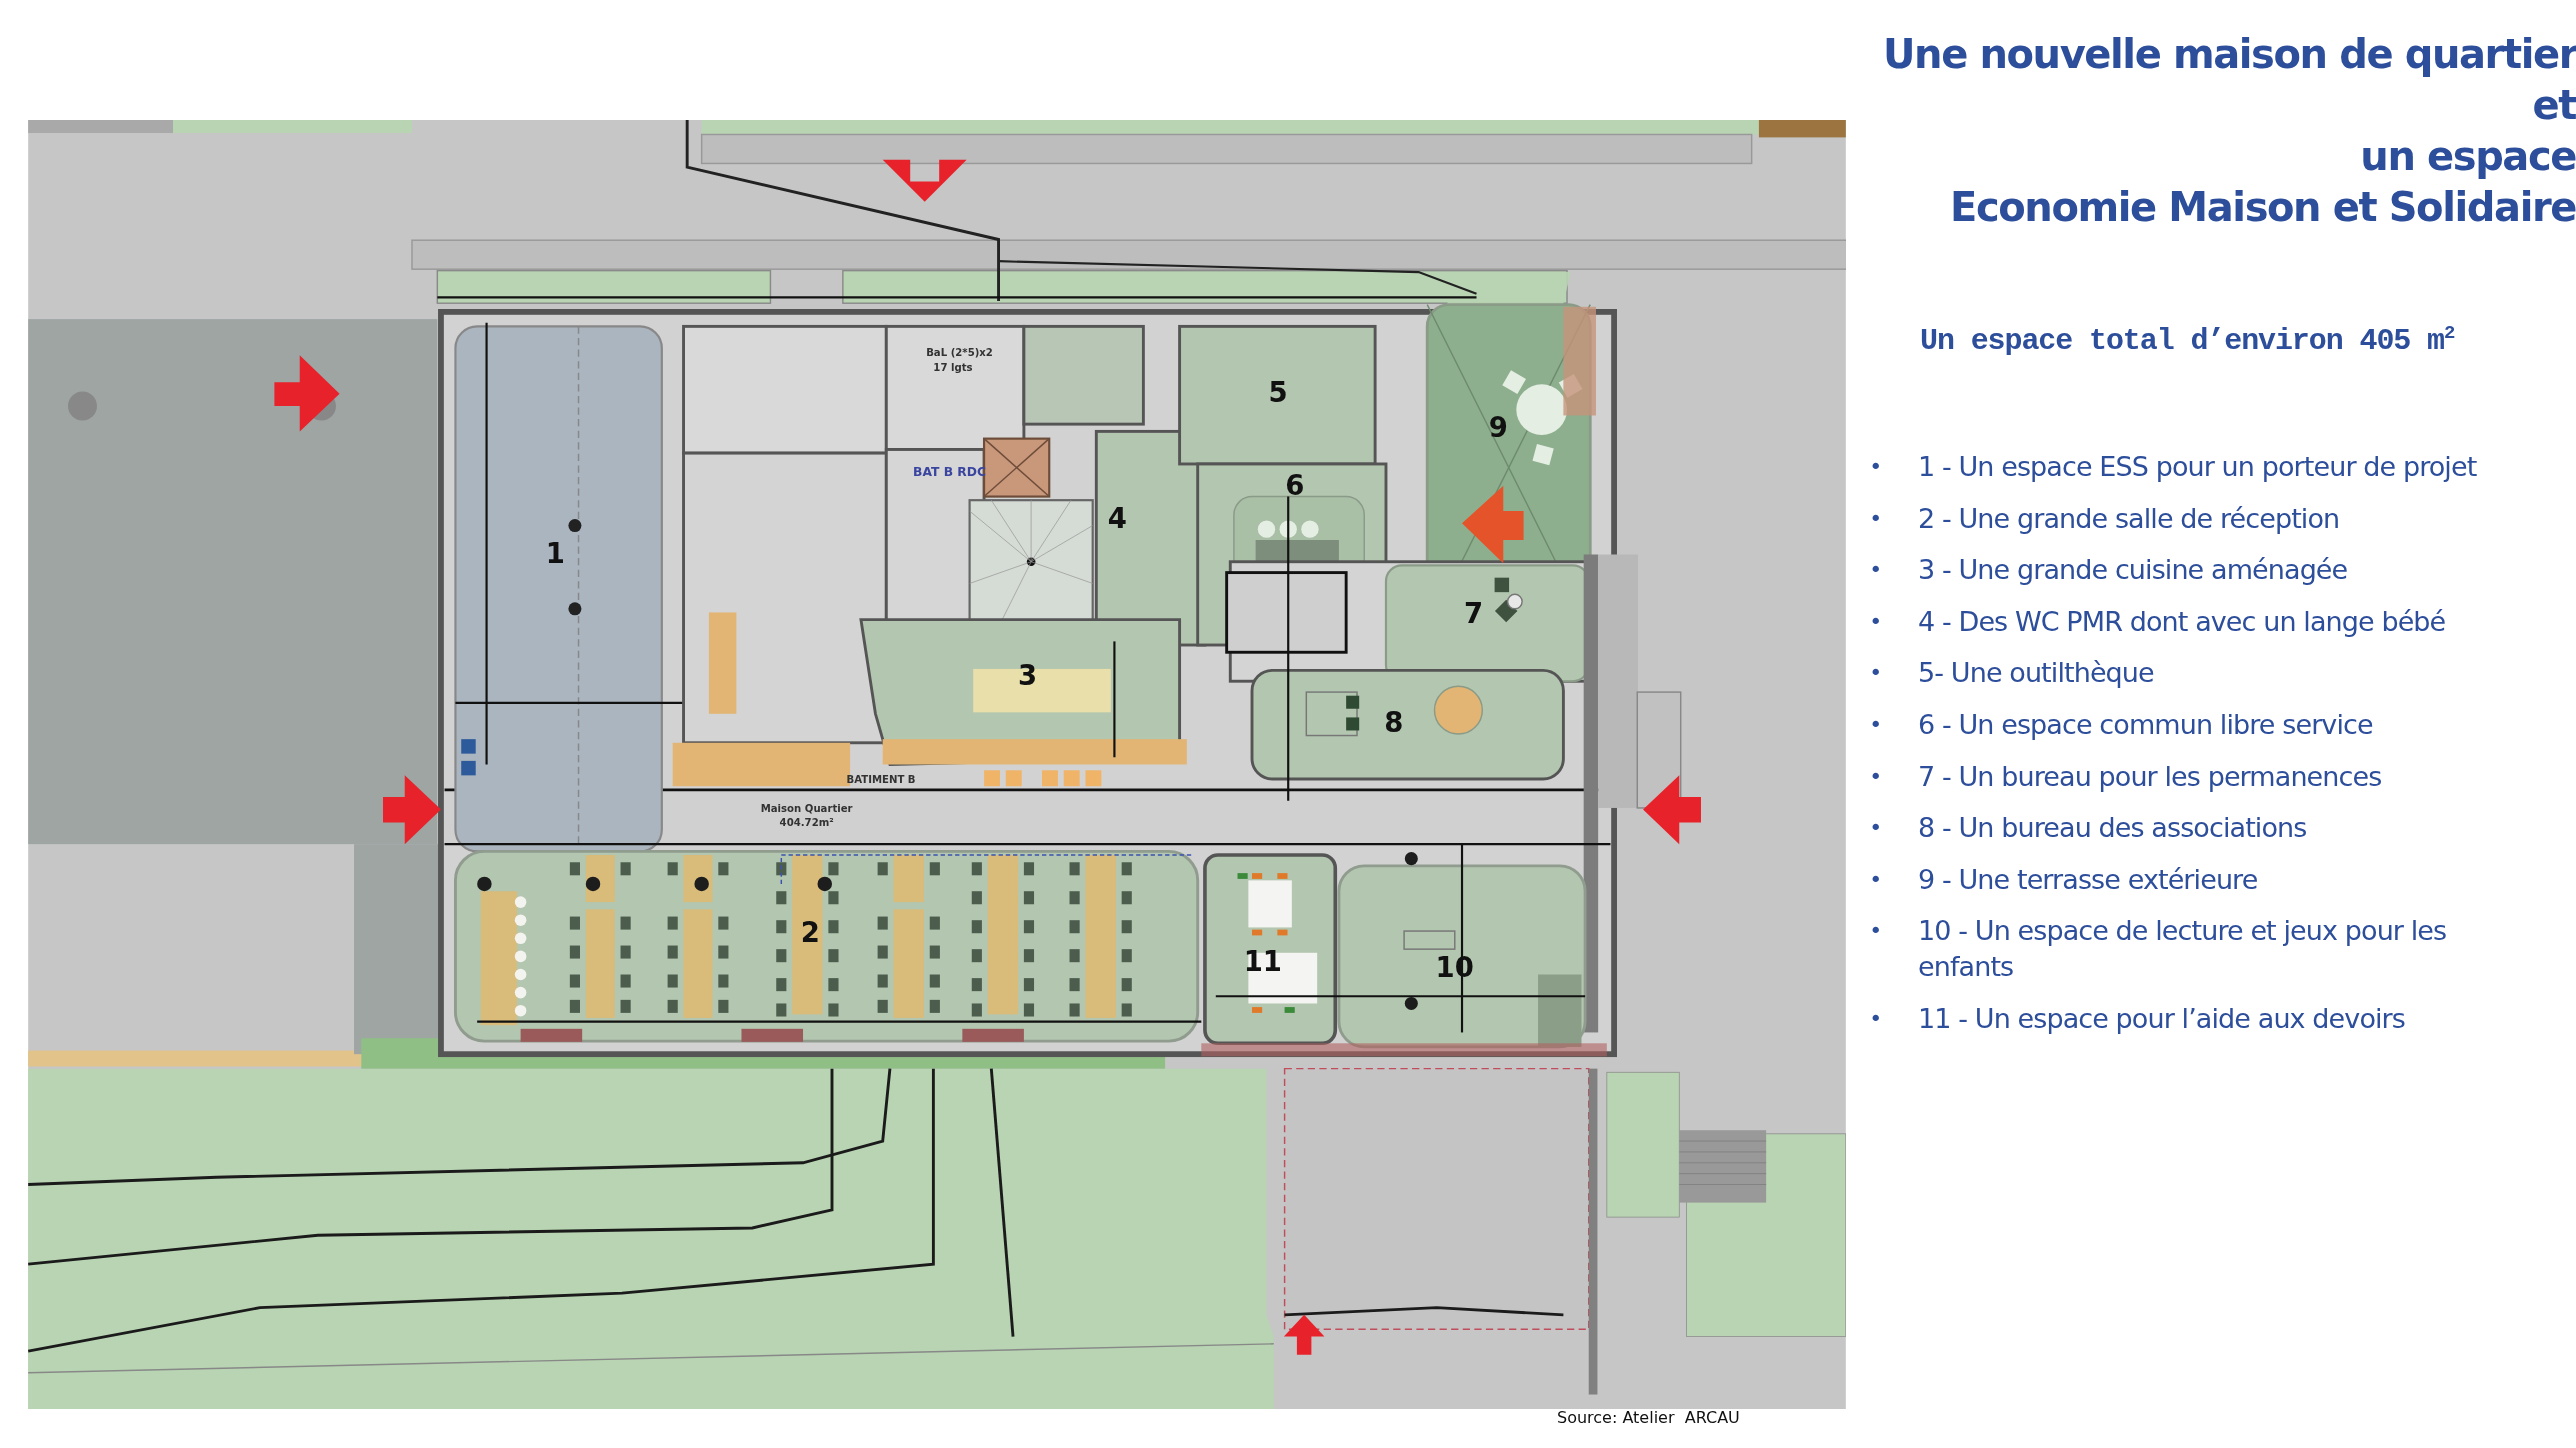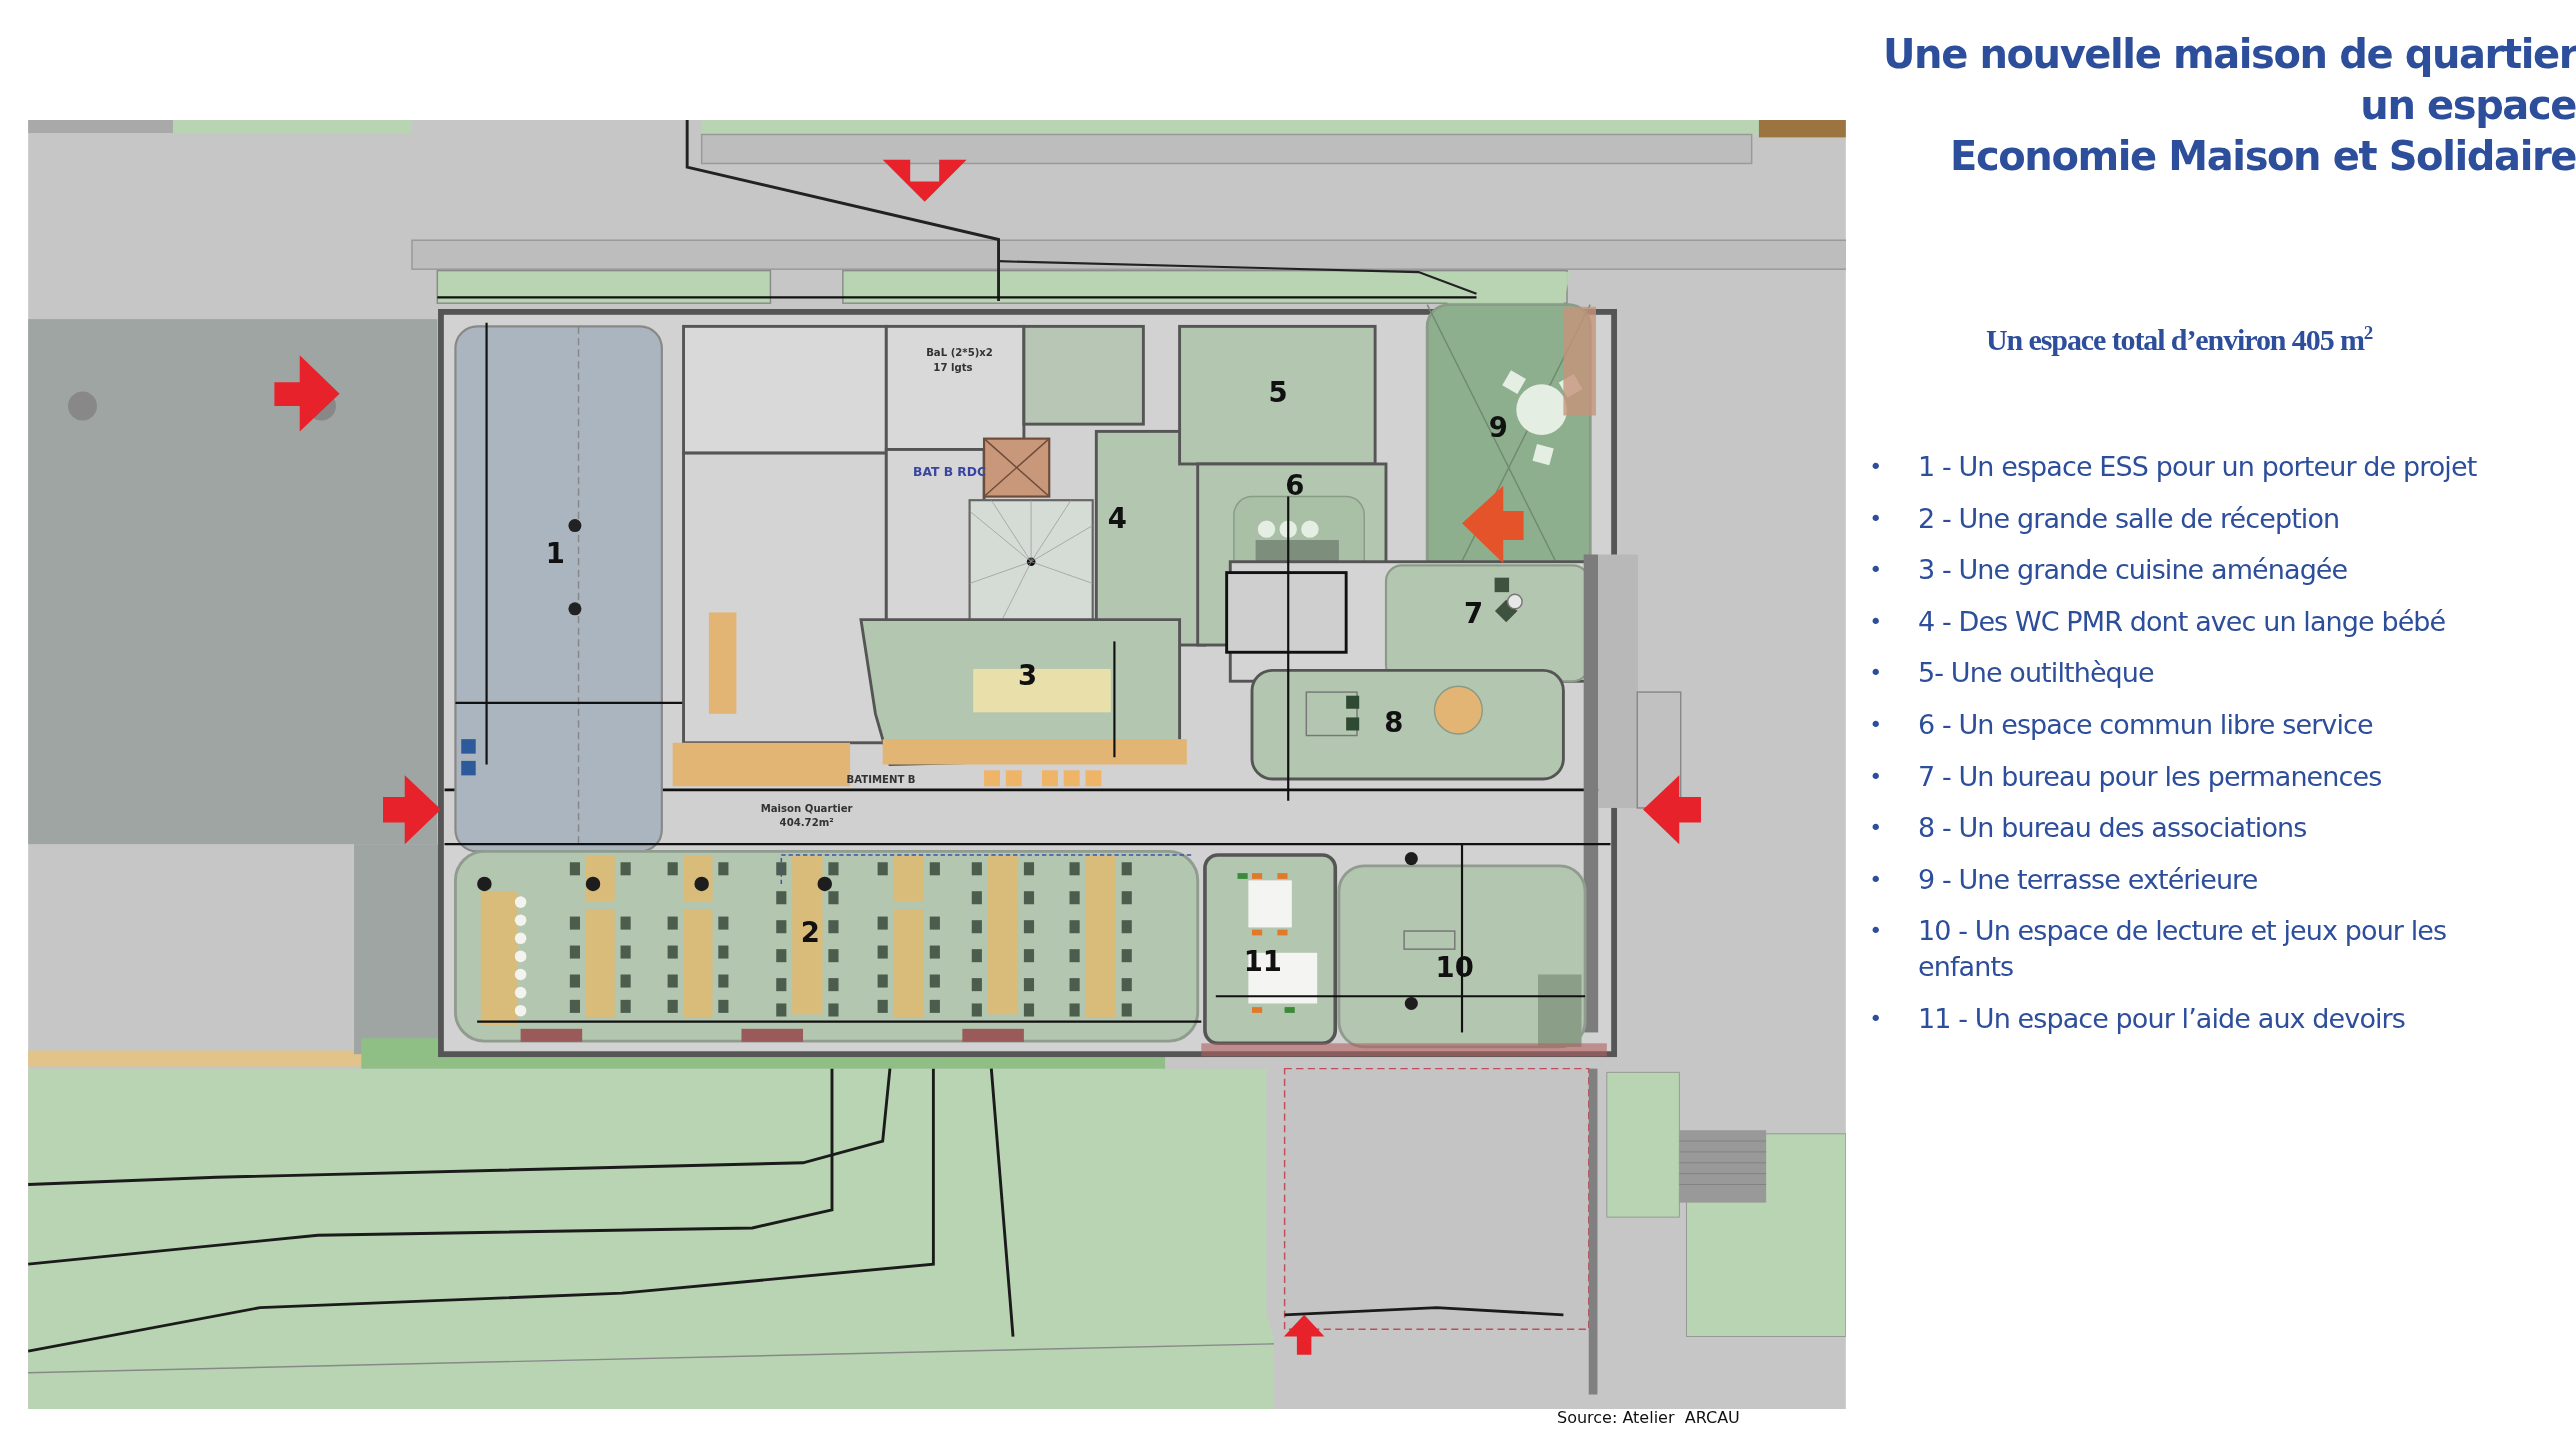--- a/index.html
+++ b/index.html
@@ -1,21 +1,21 @@
 <!DOCTYPE html>
 <html style="font-size:11.6px"><head>
 <meta charset="utf-8">
 <style>
   html, body { margin:0; padding:0; background:#ffffff; }
   body { width:2576px; height:1449px; position:relative; overflow:hidden; font-family:"Liberation Sans", sans-serif; }
   .plan { position:absolute; left:27.5px; top:120px; width:1818px; height:1289px; }
   .plan svg { display:block; }
   .title-block { position:absolute; left:1883px; top:29px; width:693px; text-align:right; color:#2d4e9b; font-family:"DejaVu Sans", sans-serif; font-weight:bold; }
   .title-line { font-size:40px; line-height:51px; letter-spacing:-1.4px; white-space:nowrap; }
-  .subtitle { position:absolute; left:1986px; top:322px; color:#2d4e9b; font-family:Liberation Serif, serif; font-weight:bold; font-size:30px; letter-spacing:-1.1px; white-space:nowrap; }
+  .subtitle { position:absolute; left:1920px; top:322px; color:#2d4e9b; font-family:Liberation Mono, monospace; font-weight:bold; font-size:30px; letter-spacing:-1.1px; white-space:nowrap; }
   .subtitle sup { font-size:19px; }
   .legend { position:absolute; left:1865px; top:449px; width:695px; margin:0; padding:0; list-style:none; color:#2d4e9b; font-family:"DejaVu Sans", sans-serif; }
   .legend li { position:relative; padding-left:53px; font-size:27px; line-height:36px; margin-bottom:15.6px; letter-spacing:-0.9px; }
   .legend .bullet { position:absolute; left:4.3px; top:0; font-size:22px; }
   .source { position:absolute; left:1557px; top:1408px; font-size:16px; color:#111; font-family:"DejaVu Sans", sans-serif; white-space:pre; }
   .room-num { font-family:"DejaVu Sans", sans-serif; font-weight:bold; font-size:38px; fill:#111; }
   .plan-label { font-family:"DejaVu Sans", sans-serif; font-weight:bold; font-size:14px; fill:#333; }
   .plan-label-blue { font-family:"DejaVu Sans", sans-serif; font-weight:bold; font-size:17px; fill:#3a45a0; }
 </style>
 </head>
@@ -331,20 +331,21 @@
       <polygon points="2065,540 2037,540 2037,505 1980,557 2037,612 2037,580 2065,580" fill="#e5532a"></polygon>
     </g>
     <g>
       <polygon points="1752,1680 1752,1705 1772,1705 1772,1680 1790,1680 1762,1650 1734,1680" fill="#e8222a"></polygon>
     </g>
   </svg>
 </div>
 
 <div class="title-block">
   <div class="title-line">Une nouvelle maison de quartier</div>
+  <div class="title-line">et</div>
   <div class="title-line">un espace</div>
   <div class="title-line">Economie Maison et Solidaire</div>
 </div>
 
 <div class="subtitle"><span>Un espace  total  d’environ 405 m</span><sup>2</sup></div>
 
 <ul class="legend">
   <li><span class="bullet">•</span><span>1 - Un espace ESS pour un porteur de projet</span></li>
   <li><span class="bullet">•</span><span>2 - Une grande salle de réception</span></li>
   <li><span class="bullet">•</span><span>3 - Une grande cuisine aménagée</span></li>

